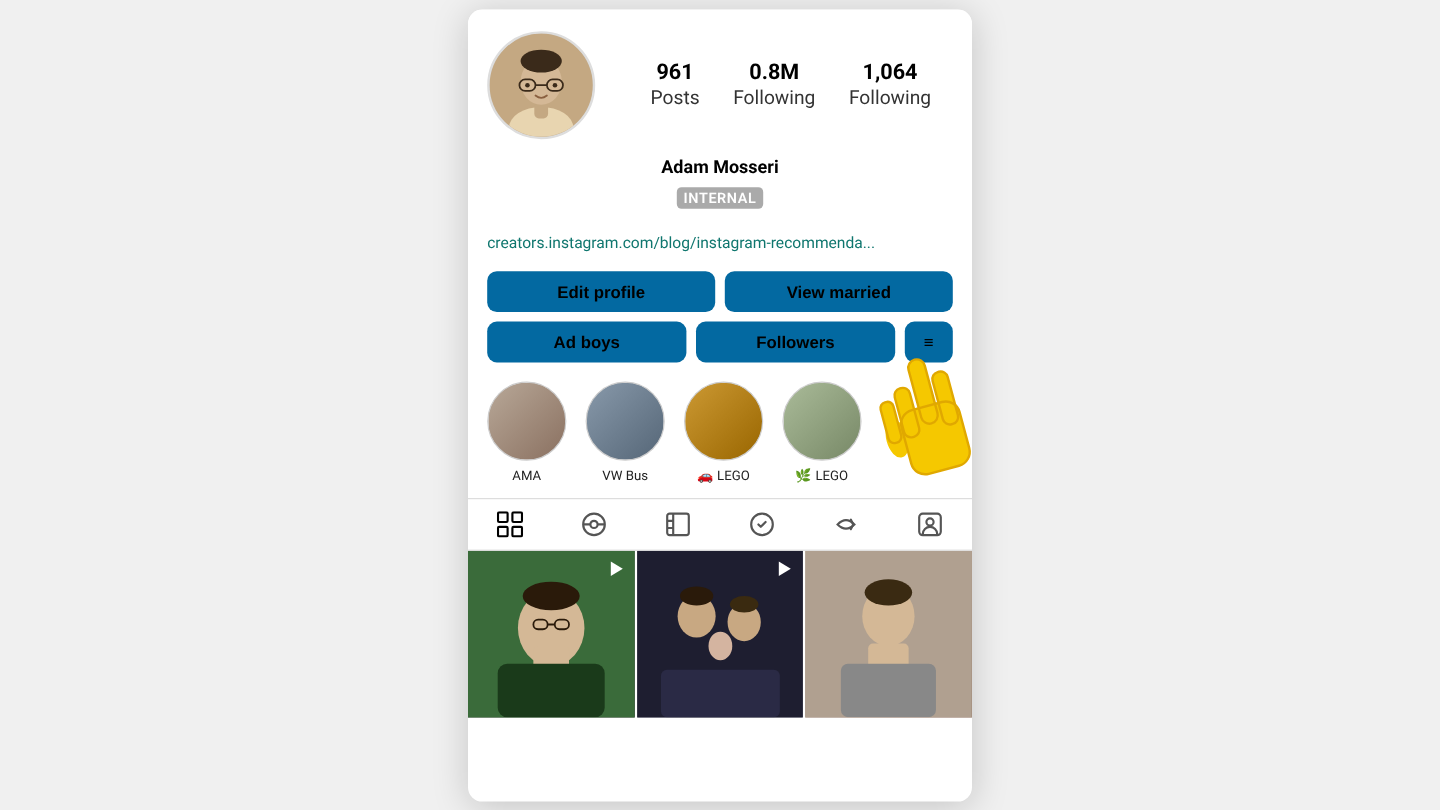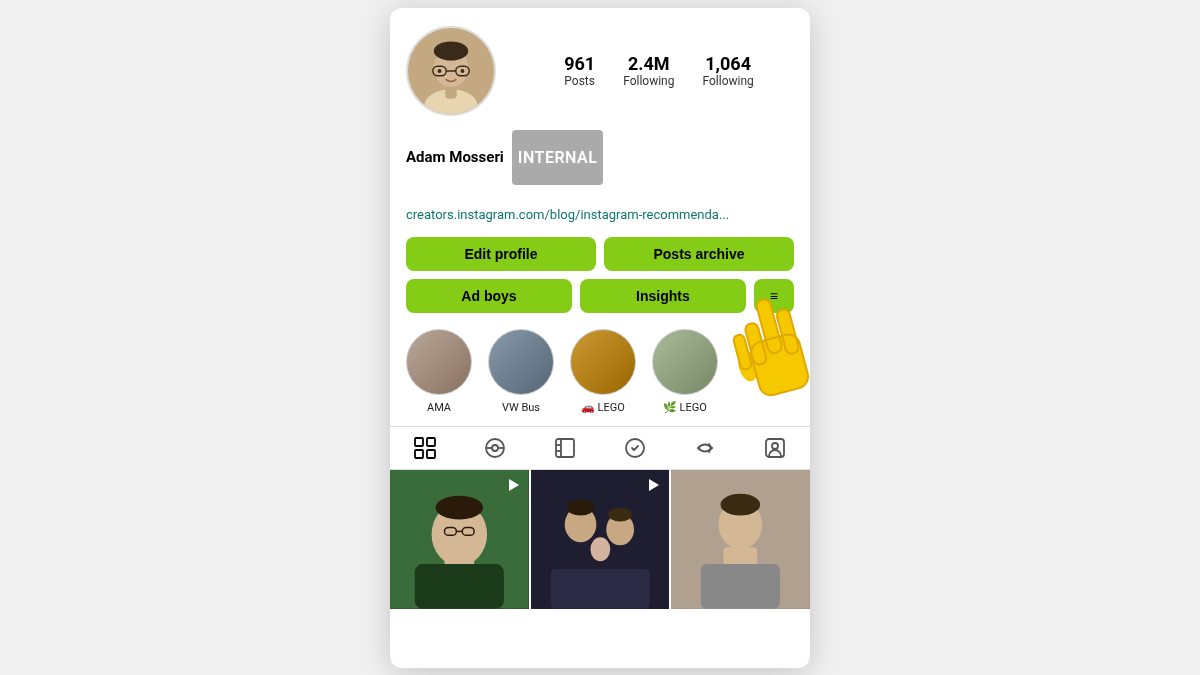--- a/index.html
+++ b/index.html
@@ -72,47 +72,48 @@
       line-height: 1.2;
     }
 
     .stat-number {
       font-size: 18px;
       font-weight: 700;
       color: #000;
     }
 
     .stat-label {
-      font-size: 12px;
+      font-size: 16px;
       color: #333;
     }
 
     .profile-info {
       margin-bottom: 12px;
     }
 
     .profile-name-row {
       display: flex;
       align-items: center;
       gap: 8px;
       margin-bottom: 3px;
+      flex-direction: column;
     }
 
     .profile-name {
       font-size: 15px;
       font-weight: 700;
       color: #000;
     }
 
     .internal-badge {
       background: #aaa;
       color: #fff;
-      font-size: 16px;
+      font-size: 12px;
       font-weight: 600;
-      padding: 18px 6px;
+      padding: 2px 6px;
       border-radius: 4px;
       letter-spacing: 0.5px;
     }
 
     .profile-bio {
       font-size: 13px;
       color: #222;
       line-height: 1.45;
     }
 
@@ -123,21 +124,21 @@
 
     
     .button-grid {
       display: grid;
       grid-template-columns: 1fr 1fr;
       gap: 8px;
       margin: 12px 0;
     }
 
     .action-btn {
-      background: #84cc16;
+      background: #0369a1;
       border: none;
       border-radius: 8px;
       padding: 9px 10px;
       font-size: 14px;
       font-weight: 600;
       color: #000;
       cursor: pointer;
       text-align: center;
     }
 
@@ -298,21 +299,21 @@
             <path d="M40 54 Q45 58 50 54" fill="none" stroke="#8a6040" stroke-width="1.5" stroke-linecap="round"></path>
           </svg>
         </div>
 
         <div class="stats-row">
           <div class="stat-item">
             <span class="stat-number">961</span>
             <span class="stat-label">Posts</span>
           </div>
           <div class="stat-item">
-            <span class="stat-number">2.4M</span>
+            <span class="stat-number">0.8M</span>
             <span class="stat-label">Following</span>
           </div>
           <div class="stat-item">
             <span class="stat-number">1,064</span>
             <span class="stat-label">Following</span>
           </div>
         </div>
       </div>
 
       <div class="profile-info">
@@ -321,26 +322,26 @@
           <span class="internal-badge">INTERNAL</span>
         </div>
         <div class="profile-bio">
           <br>
           <span class="profile-link">creators.instagram.com/blog/instagram-recommenda...</span>
         </div>
       </div>
 
       <div class="button-grid">
         <button class="action-btn">Edit profile</button>
-        <button class="action-btn">Posts archive</button>
+        <button class="action-btn">View married</button>
       </div>
 
       <div class="button-row2">
         <button class="action-btn" style="flex:1">Ad boys</button>
-        <button class="action-btn" style="flex:1">Insights</button>
+        <button class="action-btn" style="flex:1">Followers</button>
         <button class="action-btn" style="padding:9px 16px">≡</button>
       </div>
     </div>
 
     <div class="highlights-section">
       <div class="highlight-item">
         <div class="highlight-circle hl-ama"></div>
         <span class="highlight-label">AMA</span>
       </div>
       <div class="highlight-item">

